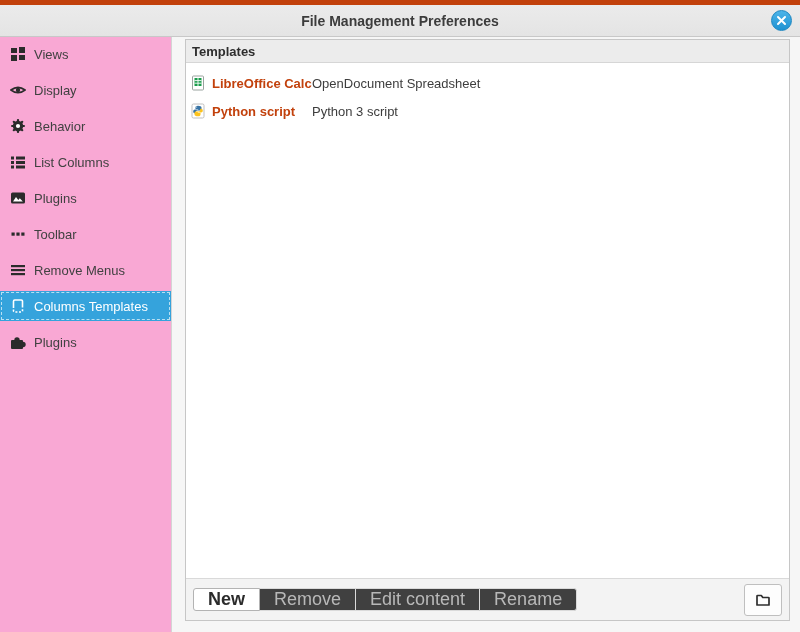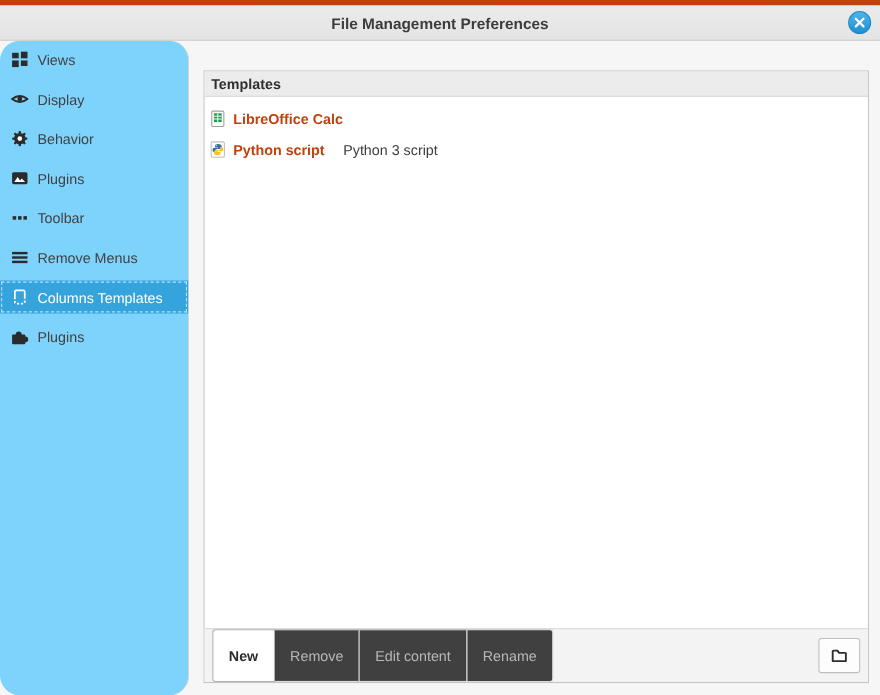--- a/index.html
+++ b/index.html
@@ -32,24 +32,23 @@
     width: 21px; height: 21px; border-radius: 50%;
     background: linear-gradient(#4cb4e9, #1e92d2);
     border: 1px solid #1b86c1;
     display: flex; align-items: center; justify-content: center;
     cursor: default;
   }
   
   .body { flex: 1; display: flex; min-height: 0; }
   .sidebar {
     width: 172px; flex: 0 0 172px;
-    background: #7dd3fc;
+    background: #f9a8d4;
     border-right: 1px solid #d4d4d4;
     padding-top: 2px;
-    border-radius: 18px;
   }
   .side-item {
     height: 30px; margin-bottom: 6px;
     display: flex; align-items: center;
     padding-left: 10px;
     position: relative;
     color: #414141;
   }
   .side-item .icn {
     width: 16px; height: 16px; margin-right: 8px;
@@ -57,21 +56,21 @@
   }
   .side-item.selected { background: #35a3dc; color: #ffffff; }
   .side-item.selected::after {
     content: ""; position: absolute; inset: 1px;
     border: 1px dashed rgba(255,255,255,0.65);
     pointer-events: none;
   }
   
   .main {
     flex: 1; background: #f6f6f6;
-    padding: 27px 10px 11px 13px;
+    padding: 2px 10px 11px 13px;
     display: flex; min-width: 0;
   }
   .list-frame {
     flex: 1; background: #ffffff;
     border: 1px solid #c6c6c6;
     display: flex; flex-direction: column; min-height: 0;
   }
   .list-header {
     flex: 0 0 23px; height: 23px;
     background: #ececec;
@@ -91,25 +90,25 @@
   
   .inline-toolbar {
     flex: 0 0 42px;
     background: #f3f3f3;
     border-top: 1px solid #d9d9d9;
     display: flex; align-items: center; justify-content: space-between;
     padding: 0 7px;
   }
   .btn-group { display: flex; }
   .tb-btn {
-    height: 48px; padding: 0 14px;
+    height: 23px; padding: 0 14px;
     background: #ffffff;
     border: 1px solid #b3b3b3;
     color: #2b2b2b; font-weight: 600;
-    font-family: "Liberation Sans", sans-serif; font-size: 13px;
+    font-family: "Liberation Sans", sans-serif; font-size: 18px;
     margin-left: -1px;
     position: relative;
   }
   .tb-btn:first-child { border-radius: 3px 0 0 3px; margin-left: 0; z-index: 2; }
   .tb-btn:last-child { border-radius: 0 3px 3px 0; }
   .tb-btn:disabled {
     background: #404040;
     border-color: #dadada;
     color: #b8b8b8; font-weight: normal;
     z-index: 1;
@@ -172,20 +171,33 @@
               <rect x="6.9" y="1" width="2.2" height="14" rx="1" transform="rotate(90 8 8)"></rect>
               <rect x="6.9" y="1" width="2.2" height="14" rx="1" transform="rotate(135 8 8)"></rect>
               <circle cx="8" cy="8" r="5.2"></circle>
             </g>
             <circle cx="8" cy="8" r="2.1" fill="#ffffff"></circle>
           </svg>
         </span>
         <span>Behavior</span>
       </div>
 
+      <div class="side-item">
+        <span class="icn">
+          <svg width="16" height="16" viewBox="0 0 16 16" fill="#2b2b2b">
+            <rect x="1" y="2.5" width="3" height="3"></rect>
+              <rect x="6" y="2.5" width="9" height="3"></rect>
+            <rect x="1" y="7" width="3" height="3"></rect>
+              <rect x="6" y="7" width="9" height="3"></rect>
+            <rect x="1" y="11.5" width="3" height="3"></rect>
+              <rect x="6" y="11.5" width="9" height="3"></rect>
+          </svg>
+        </span>
+        <span>List Columns</span>
+      </div>
 
       <div class="side-item">
         <span class="icn">
           <svg width="16" height="16" viewBox="0 0 16 16">
             <rect x="1" y="2.5" width="14" height="11" rx="1.5" fill="#2b2b2b"></rect>
             <path d="M3 11.5 L6 7 L8.3 10 L9.8 8.2 L12.8 11.5 Z" fill="#ffffff"></path>
           </svg>
         </span>
         <span>Plugins</span>
       </div>
@@ -246,20 +258,21 @@
 
           <div class="tmpl-row">
             <span class="icn">
               <svg width="16" height="16" viewBox="0 0 16 16">
                 <rect x="2.5" y="1" width="11" height="14" rx="1" fill="#ffffff" stroke="#9aa39f" stroke-width="1"></rect>
                 <rect x="4.5" y="3" width="7" height="8" fill="#1a9c4b"></rect>
                 <path d="M4.5 5.6 h7 M4.5 8.2 h7 M8 3 v8" stroke="#ffffff" stroke-width="0.9" fill="none"></path>
               </svg>
             </span>
             <span class="tmpl-name">LibreOffice Calc</span>
+            <span class="tmpl-desc">OpenDocument Spreadsheet</span>
           </div>
 
           <div class="tmpl-row">
             <span class="icn">
               <svg width="16" height="16" viewBox="0 0 16 16">
                 <rect x="2" y="1" width="12" height="14" rx="1.5" fill="#ffffff" stroke="#bfbfbf" stroke-width="1"></rect>
                 <path d="M8 2.8 c-2.1 0 -2.5 1 -2.5 1.8 v1.3 h2.7 v.5 H4.9 c-1 0 -1.7 .8 -1.7 2 0 1.1 .6 1.9 1.6 1.9 h1 V9.1 c0 -.9 .8 -1.6 1.8 -1.6 h2.5 c.8 0 1.4 -.6 1.4 -1.4 V4.6 c0 -1 -1.4 -1.8 -3.5 -1.8 z" fill="#3672a4"></path>
                 <path d="M8 13.2 c2.1 0 2.5 -1 2.5 -1.8 v-1.3 H7.8 v-.5 h3.3 c1 0 1.7 -.8 1.7 -2 0 -1.1 -.6 -1.9 -1.6 -1.9 h-1 v1.2 c0 .9 -.8 1.6 -1.8 1.6 H5.9 c-.8 0 -1.4 .6 -1.4 1.4 v1.5 c0 1 1.4 1.8 3.5 1.8 z" fill="#fcc21b"></path>
                 <circle cx="6.7" cy="4.1" r="0.5" fill="#ffffff"></circle>
               </svg>

